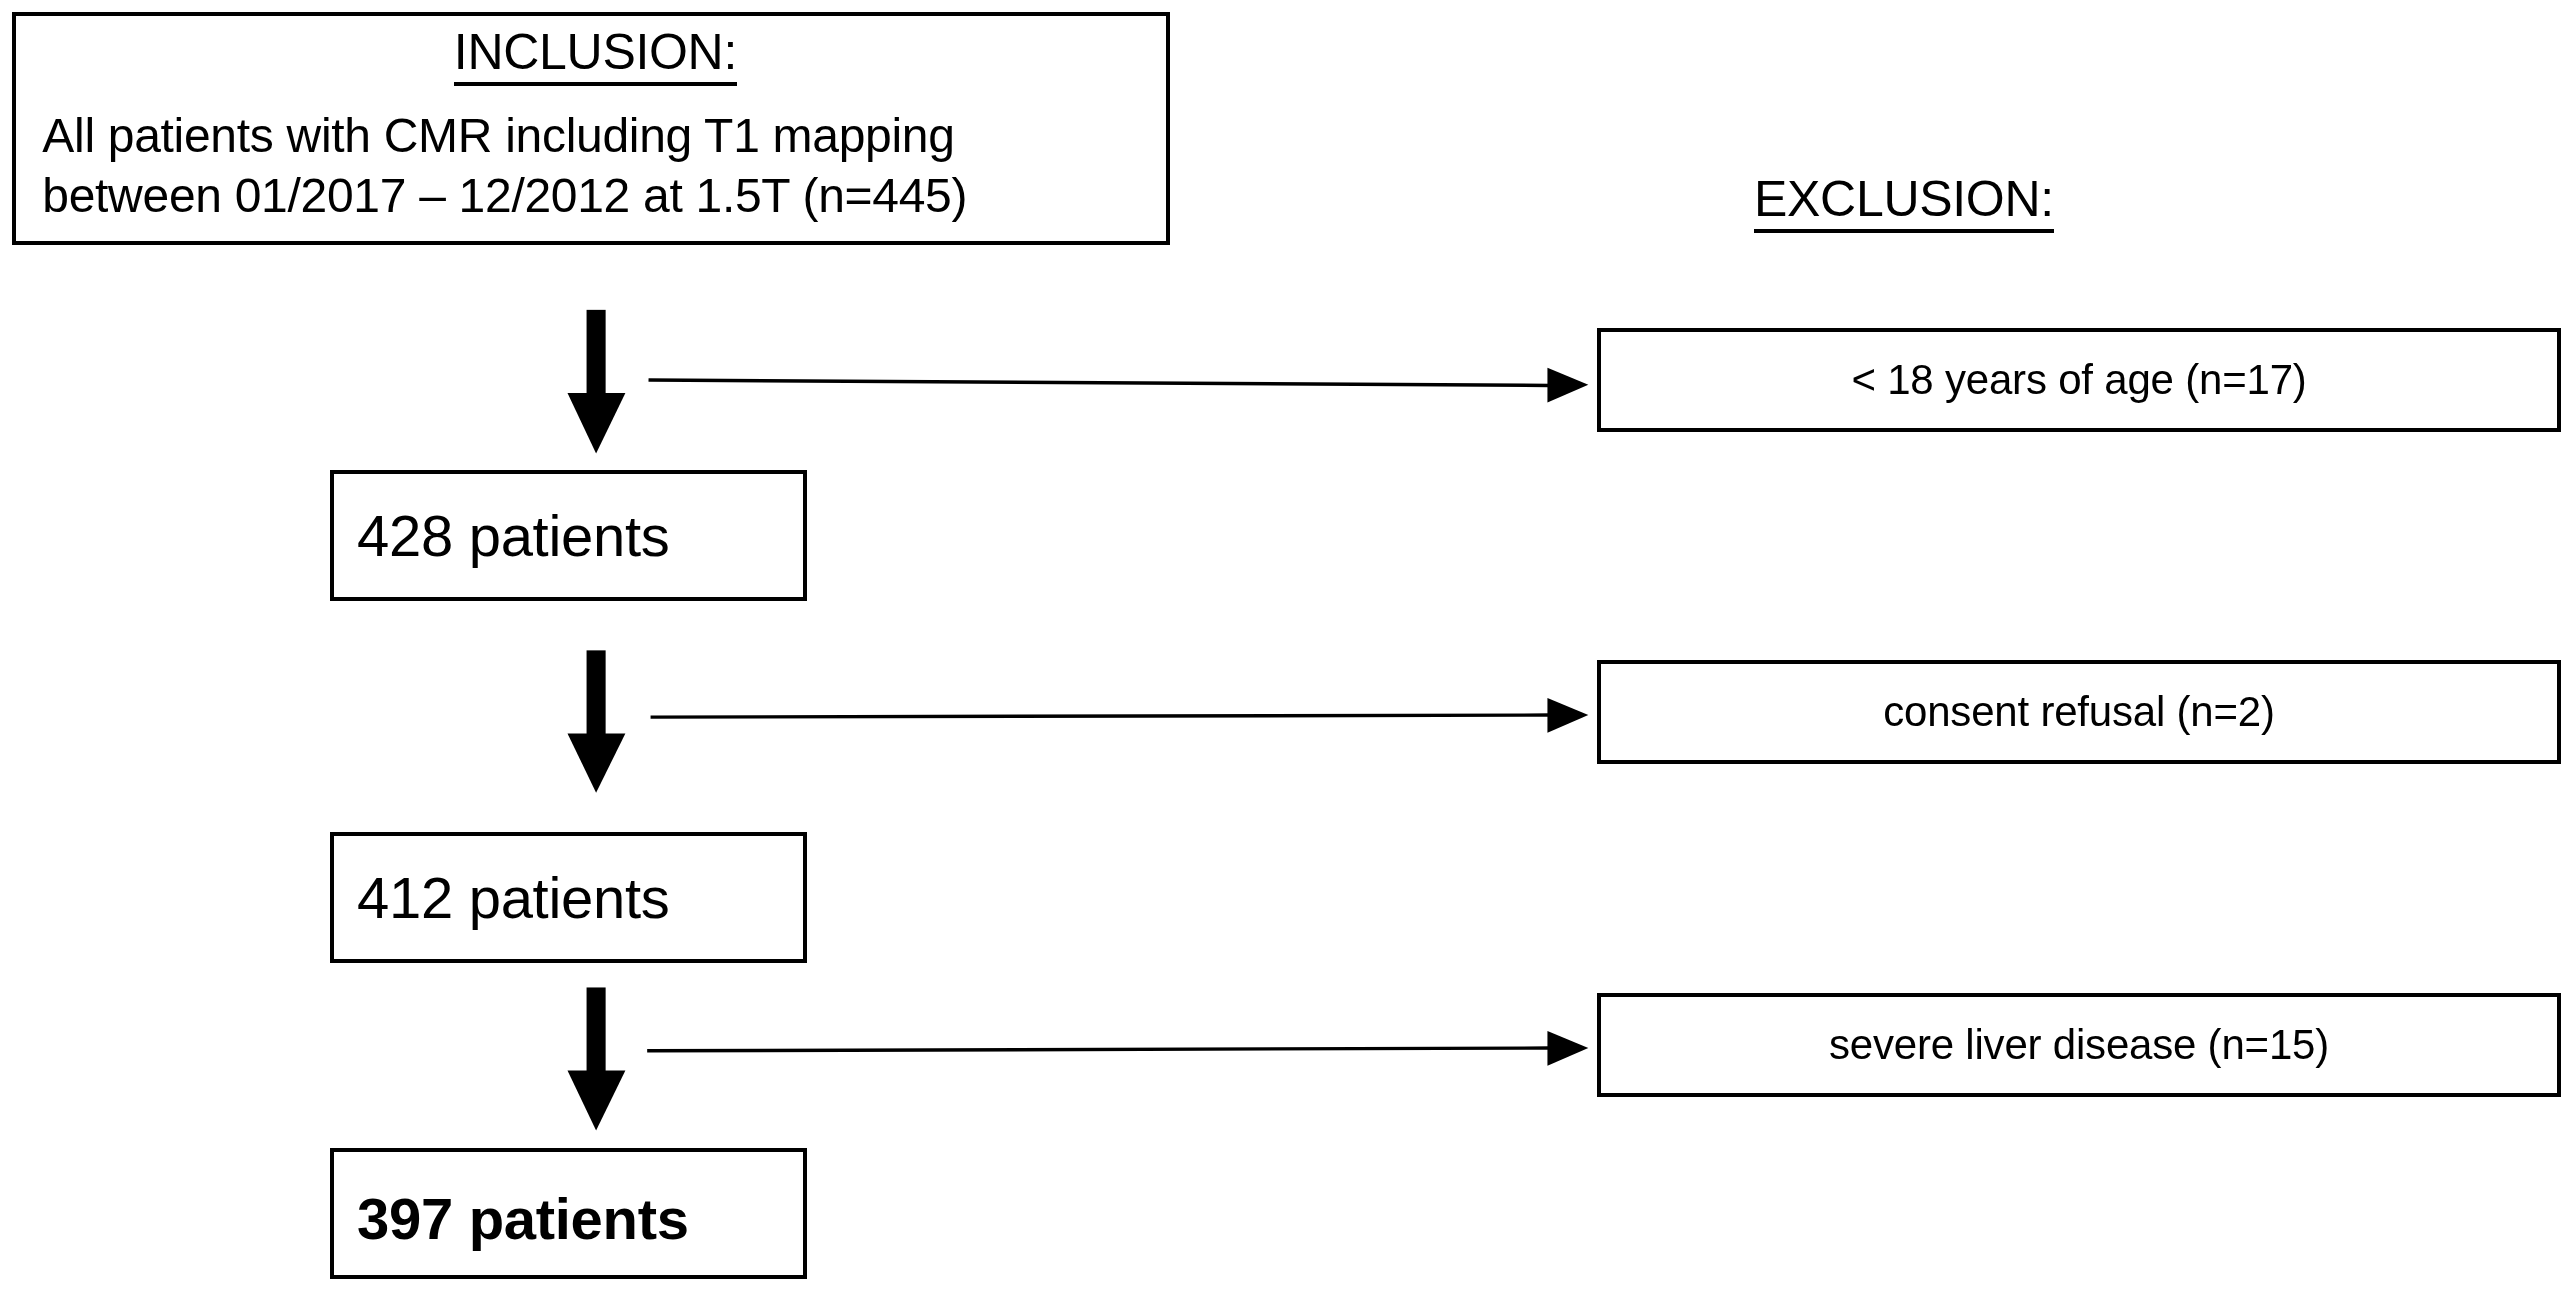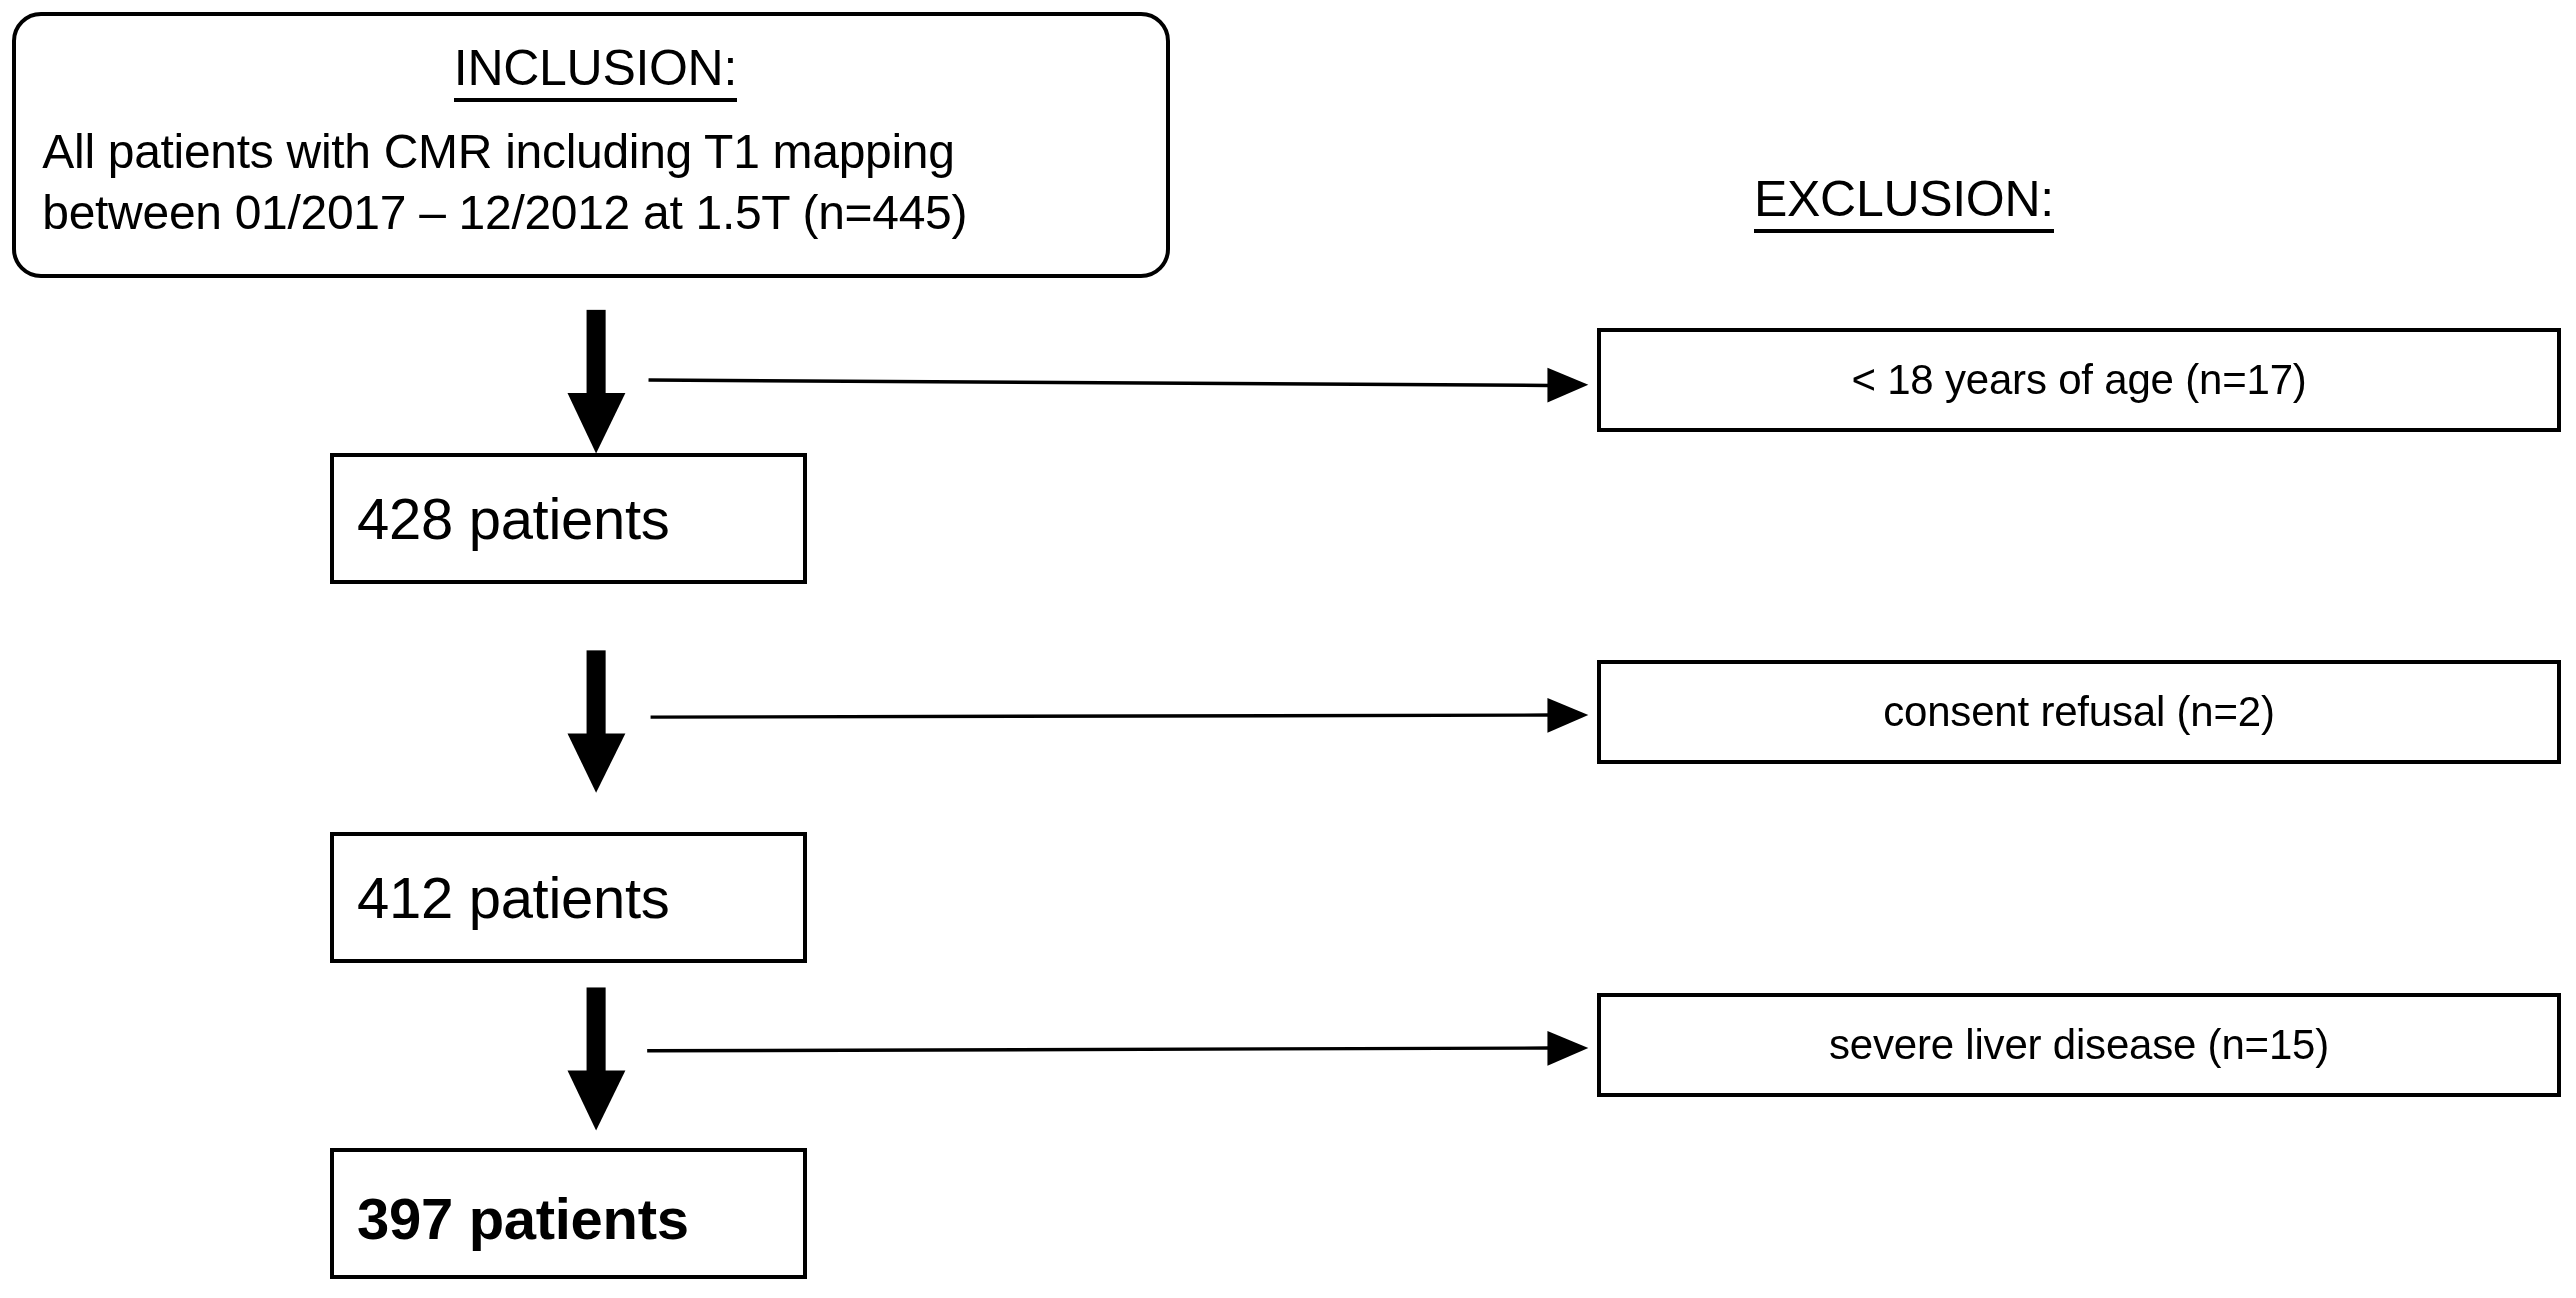--- a/index.html
+++ b/index.html
@@ -33,23 +33,22 @@
   }
   .box-left {
     align-items: flex-start;
     text-align: left;
   }
   
   #inclusion-box {
     left: 12.3px;
     top: 11.6px;
     width: 1158px;
-    height: 266px;
+    height: 233px;
     padding: 6.8px 17.7px 12.3px 26px;
-    border-radius: 29px;
   }
   .inclusion-title {
     font-size: 50px;
     line-height: 1.12;
     width: 100%;
     text-align: center;
     letter-spacing: -0.3px;
   }
   .inclusion-title span {
     border-bottom: 4.8px solid #000;
@@ -75,21 +74,21 @@
   .count-text {
     font-size: 58px;
     line-height: 1;
     padding-left: 23px;
     letter-spacing: -0.3px;
   }
   .count-text.bold {
     font-weight: bold;
     margin-top: 10px;
   }
-  #count-box-428 { top: 453px; }
+  #count-box-428 { top: 470px; }
   #count-box-412 { top: 832px; }
   #count-box-397 { top: 1148px; }
 
   
   #exclusion-heading {
     position: absolute;
     left: 1754px;
     top: 172px;
     font-size: 50px;
     line-height: 1.1;

